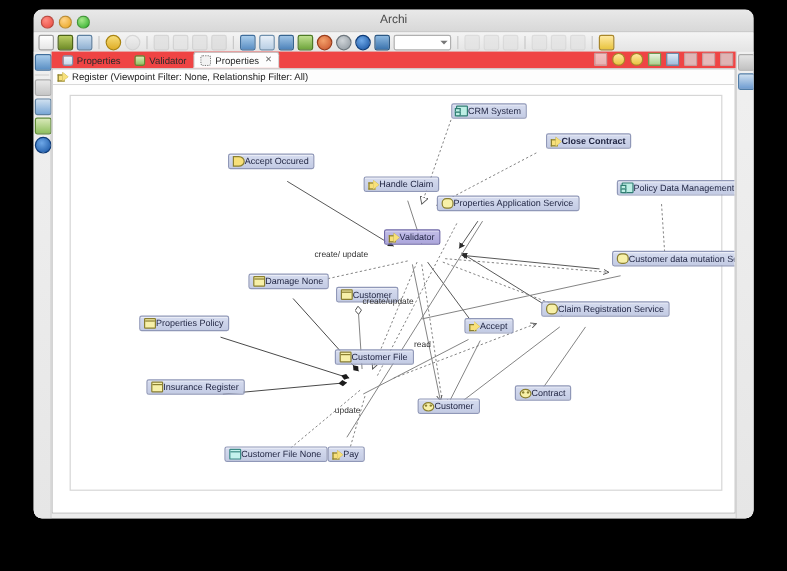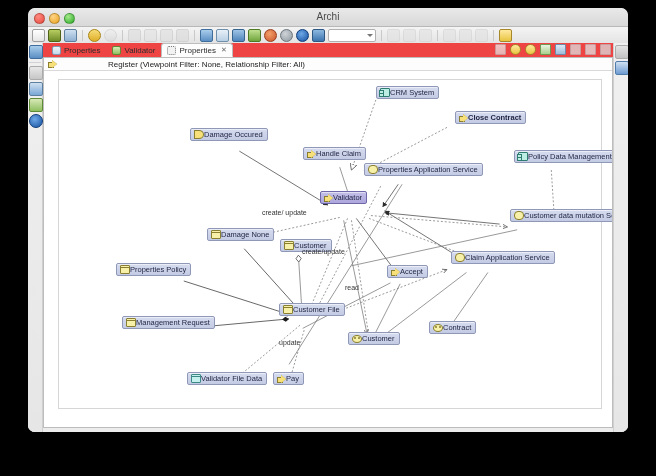--- a/index.html
+++ b/index.html
@@ -56,21 +56,21 @@
   .tab.active{background:#fdfdfd;border-color:#bdbdbd;border-bottom-color:#fdfdfd;}
   .tab .close-x{font-size:7px;color:#666;margin-left:2px;}
   .tabtools{position:absolute;right:2px;top:1px;display:flex;gap:4px;align-items:center;}
   .tti{width:9px;height:9px;border-radius:1px;}
 
   
   .canvasbox{position:absolute;left:0;right:0;top:14px;bottom:0;
              background:#fdfdfd;border:1px solid #bdbdbd;}
   .crumb{height:12px;border-bottom:1px solid #d9d9d9;background:#fdfdfd;
          display:flex;align-items:center;gap:3px;padding-left:4px;}
-  .crumb-txt{font-size:8px;color:#222;margin-left:48px;}
+  .crumb-txt{font-size:8px;color:#222;}
   .canvas{position:absolute;left:0;right:0;top:13px;bottom:0;background:#fff;overflow:hidden;}
   .inner{position:absolute;left:14px;top:8px;right:10px;bottom:18px;
          background:#fff;border:1px solid #d6d6d6;}
 
   svg.wires{position:absolute;left:0;top:0;width:100%;height:100%;}
 
   
   .node{position:absolute;display:flex;align-items:center;gap:0;
         height:11px;padding:0 4px 0 3px;
         background:linear-gradient(#d6dcef,#c3cbe4);
@@ -314,21 +314,21 @@
                 <div class="node" style="left: 317px; top: 6px;">
                   <span class="ico component"></span>
                   <span>CRM System</span>
                 </div>
                 <div class="node" style="left: 396px; top: 31px; font-weight: bold;">
                   <span class="ico process"></span>
                   <span>Close Contract</span>
                 </div>
                 <div class="node" style="left: 131px; top: 48px;">
                   <span class="ico event"></span>
-                  <span>Damage Occured</span>
+                  <span>Accept Occured</span>
                 </div>
                 <div class="node" style="left: 244px; top: 67px;">
                   <span class="ico process"></span>
                   <span>Handle Claim</span>
                 </div>
                 <div class="node" style="left: 455px; top: 70px;">
                   <span class="ico component"></span>
                   <span>Policy Data Management</span>
                 </div>
                 <div class="node" style="left: 305px; top: 83px;">
@@ -346,49 +346,49 @@
                 <div class="node" style="left: 148px; top: 148px;">
                   <span class="ico object"></span>
                   <span>Damage None</span>
                 </div>
                 <div class="node" style="left: 221px; top: 159px;">
                   <span class="ico object"></span>
                   <span>Customer</span>
                 </div>
                 <div class="node" style="left: 392px; top: 171px;">
                   <span class="ico service"></span>
-                  <span>Claim Application Service</span>
+                  <span>Claim Registration Service</span>
                 </div>
                 <div class="node" style="left: 328px; top: 185px;">
                   <span class="ico process"></span>
                   <span>Accept</span>
                 </div>
                 <div class="node" style="left: 57px; top: 183px;">
                   <span class="ico object"></span>
                   <span>Properties Policy</span>
                 </div>
-                <div class="node" style="left: 220px; top: 223px;">
+                <div class="node" style="left: 220px; top: 211px;">
                   <span class="ico object"></span>
                   <span>Customer File</span>
                 </div>
                 <div class="node" style="left: 63px; top: 236px;">
                   <span class="ico object"></span>
-                  <span>Management Request</span>
+                  <span>Insurance Register</span>
                 </div>
                 <div class="node" style="left: 370px; top: 241px;">
                   <span class="ico role"></span>
                   <span>Contract</span>
                 </div>
                 <div class="node" style="left: 289px; top: 252px;">
                   <span class="ico role"></span>
                   <span>Customer</span>
                 </div>
                 <div class="node" style="left: 128px; top: 292px;">
                   <span class="ico data"></span>
-                  <span>Validator File Data</span>
+                  <span>Customer File None</span>
                 </div>
                 <div class="node" style="left: 214px; top: 292px;">
                   <span class="ico process"></span>
                   <span>Pay</span>
                 </div>
               </div>
             <div id="elabels">
                 <div class="edge-label" style="left: 203px; top: 129px;">create/ update</div>
                 <div class="edge-label" style="left: 243px; top: 168px;">create/update</div>
                 <div class="edge-label" style="left: 286px; top: 204px;">read</div>

